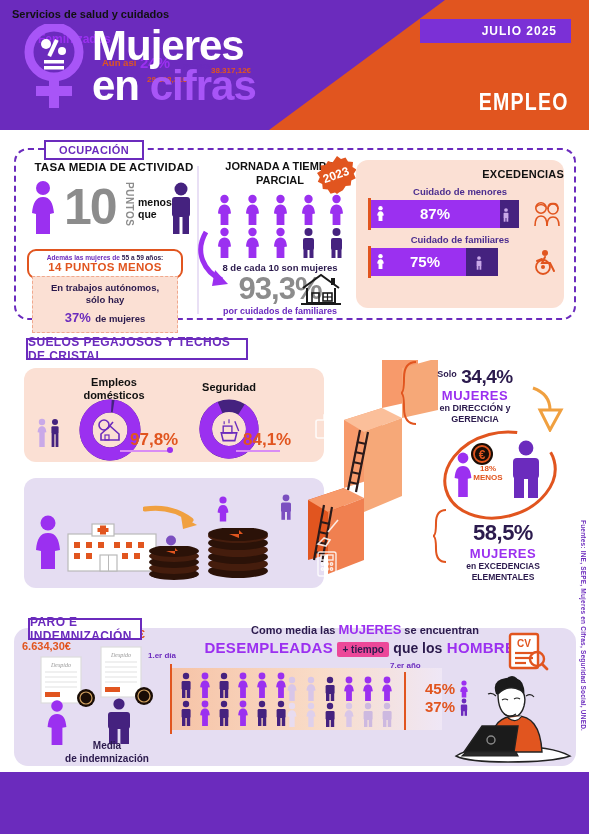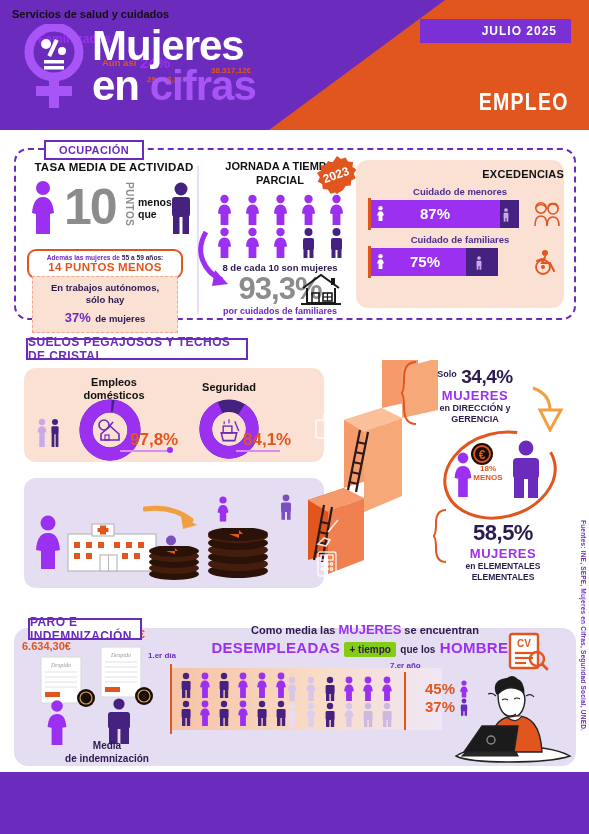--- a/index.html
+++ b/index.html
@@ -164,22 +164,22 @@
     position:absolute; left:14px; top:628px; width:562px; height:138px;
     background:#e5ddf2; border-radius:14px;
   }
   .ind1 { position:absolute; left:22px; top:640px; font-size:11px; font-weight:bold; color:#e1551f; }
   .ind2 { position:absolute; left:96px; top:628px; font-size:11px; font-weight:bold; color:#e1551f; }
   .media-ind { position:absolute; left:42px; top:740px; width:130px; text-align:center; font-size:10px; font-weight:bold; color:#2b1a4d; line-height:1.25; }
   .como-media { position:absolute; left:200px; top:622px; width:330px; text-align:center; font-size:11px; font-weight:bold; color:#2b1a4d; }
   .como-media .hl { color:#9b30f0; font-size:13px; }
   .desline { position:absolute; left:200px; top:639px; width:330px; text-align:center; }
   .desline .d { font-size:15px; font-weight:bold; color:#9b30f0; letter-spacing:.3px; }
-  .desline .t { font-size:10px; font-weight:bold; color:#2b1a4d; background:#84cc16; padding:2px 5px; border-radius:2px; }
-  .desline .q { font-size:10px; font-weight:bold; color:#2b1a4d; }
+  .desline .t { font-size:10px; font-weight:bold; color:#2b1a4d; background:#ec4899; padding:2px 5px; border-radius:2px; }
+  .desline .q { font-size:14px; font-weight:bold; color:#2b1a4d; }
   .desline .h { font-size:15px; font-weight:bold; color:#9b30f0; letter-spacing:.3px; }
   .grad-band {
     position:absolute; left:172px; top:668px; width:270px; height:62px;
     background:linear-gradient(90deg,#f6c3a6 0%, #f9dcc8 55%, #efe7f6 100%);
   }
   .axis1 { position:absolute; left:170px; top:664px; width:2px; height:70px; background:#e1551f; }
   .axis2 { position:absolute; left:404px; top:672px; width:2px; height:58px; background:#e1551f; }
   .lbl-dia { position:absolute; left:148px; top:651px; font-size:8px; font-weight:bold; color:#6b2bbd; }
   .lbl-ano { position:absolute; left:390px; top:661px; font-size:8px; font-weight:bold; color:#6b2bbd; }
   .pct45 { position:absolute; left:425px; top:680px; font-size:15px; font-weight:bold; color:#e1551f; }
@@ -585,21 +585,21 @@
     <rect x="5" y="37" width="10" height="21" fill="#6b2bbd"></rect>
       <rect x="19" y="37" width="10" height="21" fill="#6b2bbd"></rect>
   </svg>
 
   <svg style="position:absolute;left:432px;top:508px;width:18px;height:56px" viewBox="0 0 18 56">
     <path d="M14 2 Q4 2 4 15 Q4 28 1 28 Q4 28 4 41 Q4 54 14 54" fill="none" stroke="#e1551f" stroke-width="2"></path>
   </svg>
   <div class="r585">
     <div class="num">58,5%</div>
     <div class="muj">MUJERES</div>
-    <div class="sub">en ELEMENTALES</div>
+    <div class="sub">en EXCEDENCIAS</div>
     <div class="sub">ELEMENTALES</div>
   </div>
 
   <div class="fuentes">Fuentes: INE, SEPE, Mujeres en Cifras, Seguridad Social, UNED.</div>
 
   <div class="paro-box"></div>
   <div class="chip" style="left:28px; top:618px; width:114px; height:22px; font-size:12px;">PARO E INDEMNIZACIÓN</div>
 
   <div class="ind1">6.634,30€</div>
   <div class="ind2">8.026,60€</div>

